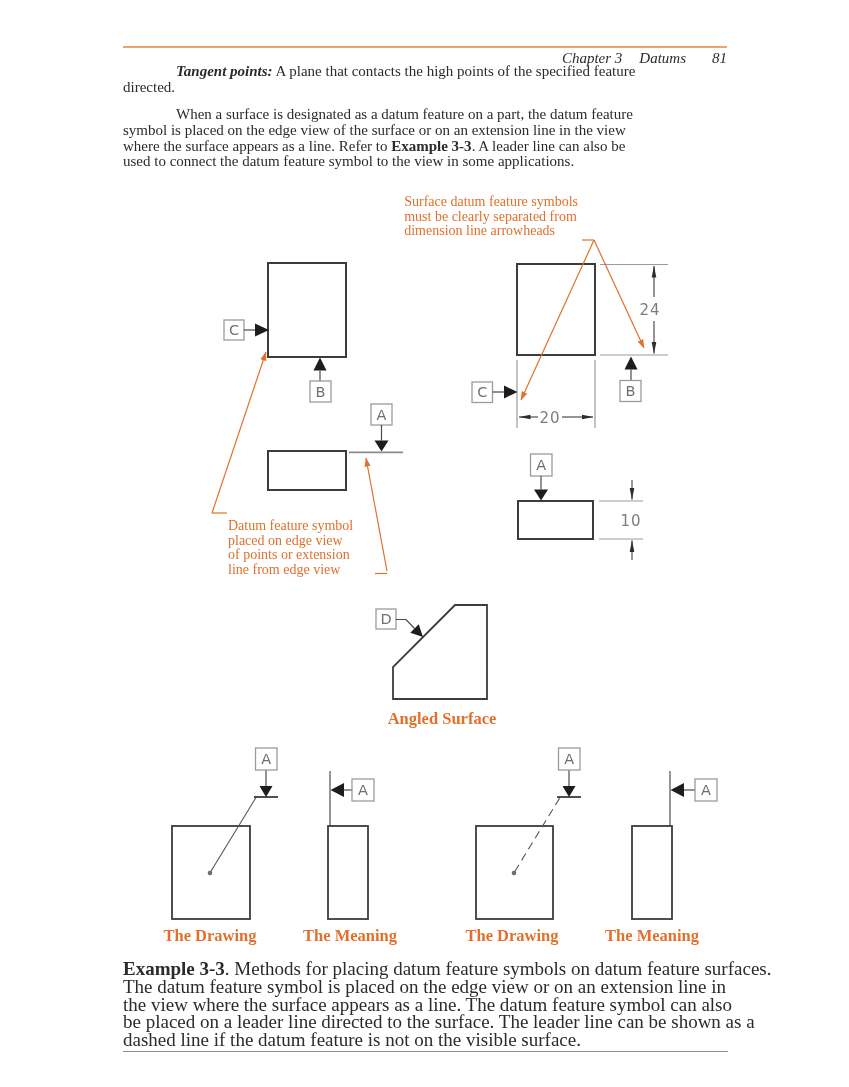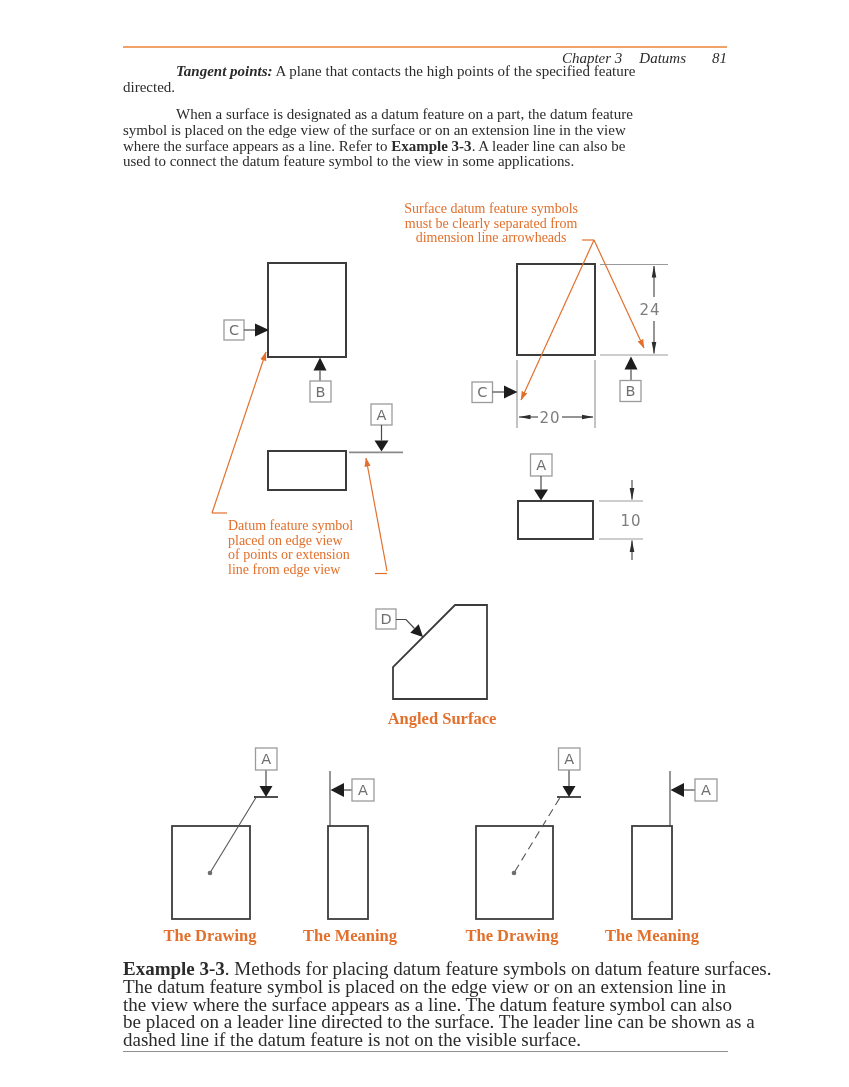--- a/index.html
+++ b/index.html
@@ -18,21 +18,21 @@
   .rule-gray{top:1051px;left:123px;width:605px;height:1.2px;background:#8f8f8f;z-index:2;}
   
   .para{left:123px;width:610px;font-size:15px;line-height:15.8px;z-index:2;}
   .p1{top:64px;} .p2{top:107px;}
   .indent{padding-left:53px;}
   .bi{font-weight:bold;font-style:italic;}
   .b{font-weight:bold;}
   .caption{top:960px;left:123px;width:615px;font-size:19px;line-height:17.8px;z-index:2;}
   
   .ann{font-size:14px;line-height:14.7px;color:#e2702c;z-index:3;}
-  .ann-top{top:202px;right:271px;text-align:center;}
+  .ann-top{top:195px;right:271px;text-align:left;}
   .ann-left{top:519px;left:228px;text-align:left;}
   svg.fig{top:0;left:0;z-index:1;}
   svg text{font-family:"DejaVu Sans",sans-serif;}
   text.dl{font-size:14.5px;fill:#6f6f6f;text-anchor:middle;}
   text.dim{font-size:15px;fill:#7d7d7d;text-anchor:middle;letter-spacing:1px;}
   text.olbl{font-family:"Liberation Serif",serif;font-weight:bold;font-size:16.5px;
             fill:#e2702c;text-anchor:middle;}
   .outline{fill:none;stroke:#3c3c3c;stroke-width:2;}
   .outline2{fill:none;stroke:#3c3c3c;stroke-width:1.8;}
   .dbox{fill:#fff;stroke:#9b9b9b;stroke-width:1.3;}

